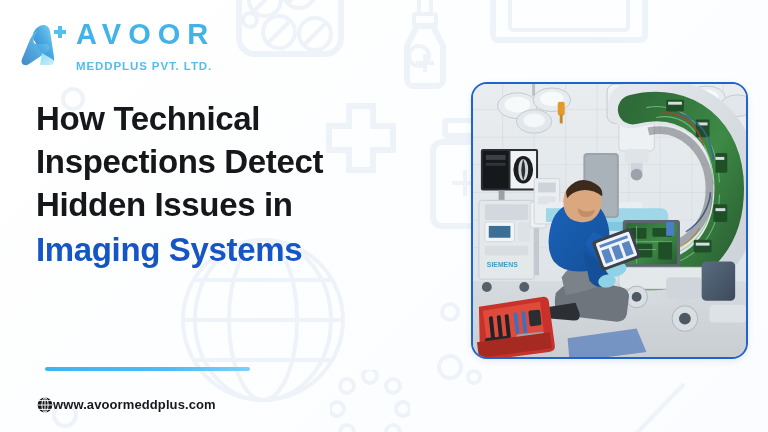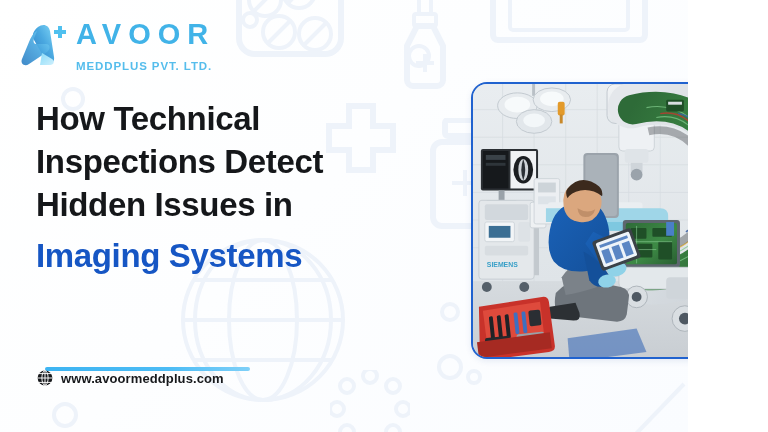--- a/index.html
+++ b/index.html
@@ -5,21 +5,21 @@
   * { margin:0; padding:0; box-sizing:border-box; }
   html,body { width:768px; height:432px; }
   body {
     font-family:"Liberation Sans", sans-serif;
     background:#ffffff;
     overflow:hidden;
     position:relative;
   }
   #banner {
     position:relative;
-    width:688px; height:432px;
+    width:768px; height:432px;
     background:linear-gradient(135deg,#ffffff 0%,#fdfeff 45%,#fafcff 100%);
     overflow:hidden;
   }
 
   
   .wm { position:absolute; pointer-events:none; }
   .wm svg { display:block; }
   .wm-stroke { fill:none; stroke:#eef3fa; stroke-width:6; }
   .wm-stroke-thin { fill:none; stroke:#eef3fa; stroke-width:4; }
 
@@ -36,38 +36,38 @@
     font-size:11.5px; font-weight:700; letter-spacing:0.9px;
     color:#55bdec; margin-top:10px; white-space:nowrap;
   }
 
   
   #headline {
     position:absolute; left:36px; top:98px; width:380px;
     font-size:33px; font-weight:700; line-height:1.30;
     color:#15171a; letter-spacing:-0.35px;
   }
-  #headline .accent { color:#1656c4; display:block; margin-top:8px; }
+  #headline .accent { color:#1656c4; display:block; margin-top:2px; }
 
   
   #body-copy {
     position:absolute; left:36px; top:221px; width:360px;
     font-size:12.6px; line-height:1.72; color:#25282c;
     text-align:justify; font-weight:400;
   }
 
   
   #divider {
     position:absolute; left:45px; top:367px; width:205px; height:3.5px;
     border-radius:2px;
     background:linear-gradient(90deg,#3db4f2 0%,#4cbcf5 60%,#7fd0f8 100%);
   }
   #footer-row {
-    position:absolute; left:37px; top:370px;
-    display:flex; align-items:center; gap:8px;
+    position:absolute; left:37px; top:397px;
+    display:flex; 
   }
   #globe-icon { width:16px; height:16px; flex:0 0 auto; display:block; }
   #site-url {
     font-size:13px; font-weight:700; color:#17191c; letter-spacing:0.1px;
   }
 
   
   #photo-frame {
     position:absolute; left:471px; top:82px; width:277px; height:277px;
     border:2.5px solid #2062cf; border-radius:16px;

